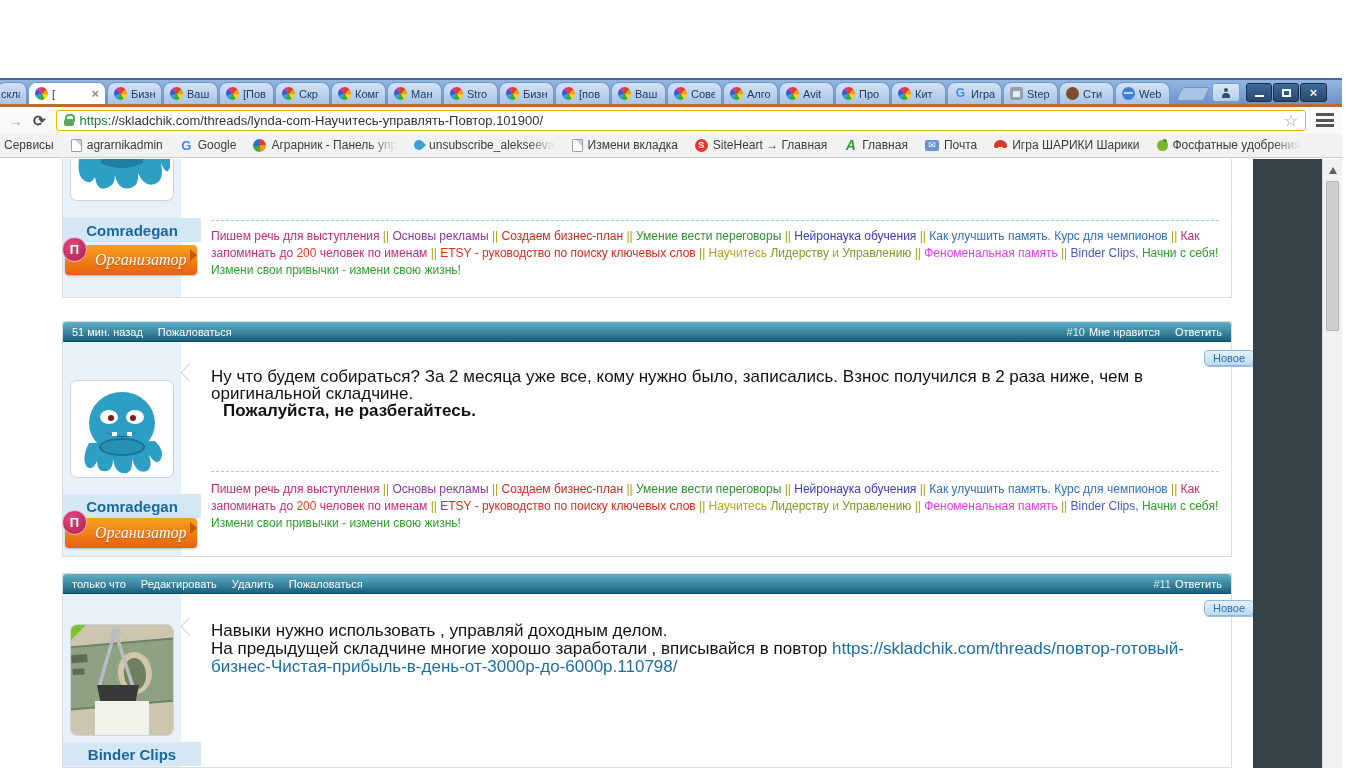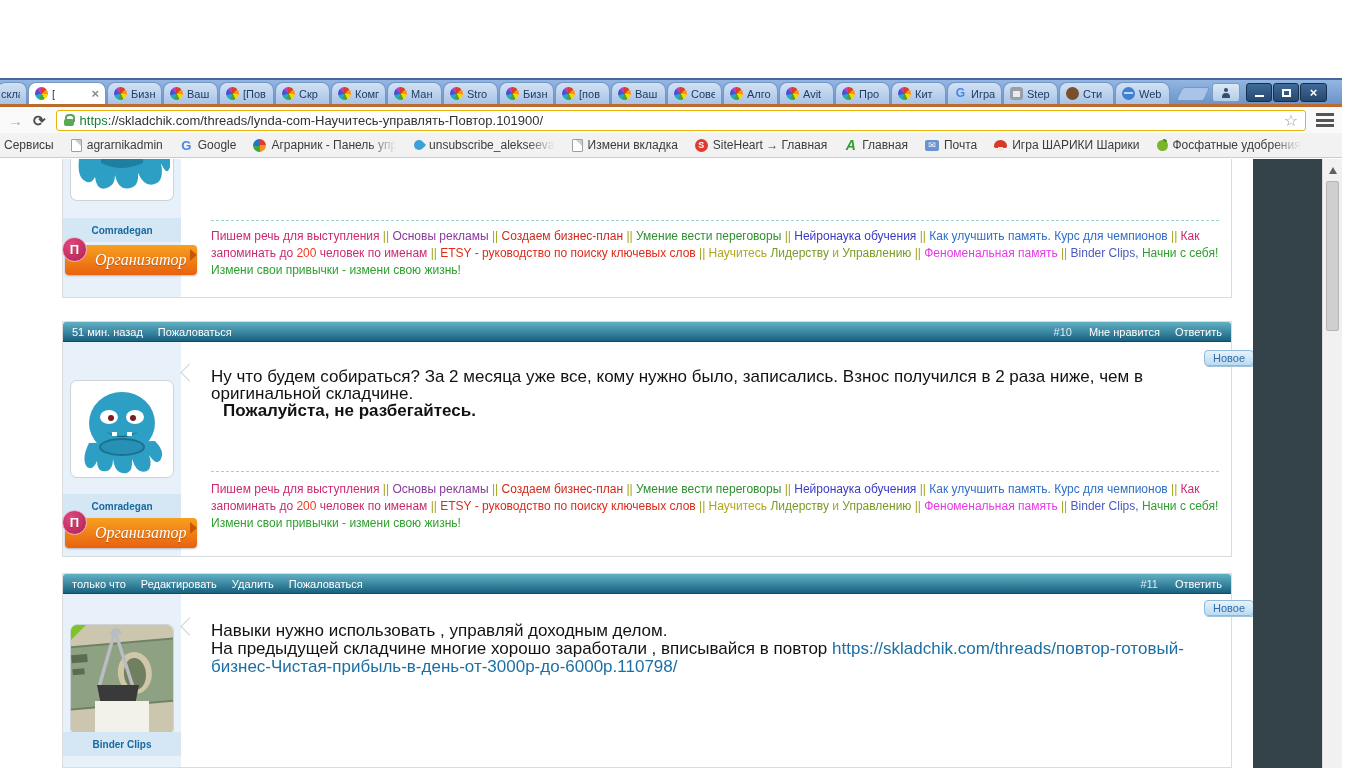--- a/index.html
+++ b/index.html
@@ -89,29 +89,29 @@
 
   .content { position:absolute; left:62px; top:0; width:1170px; }
   .post { position:absolute; left:0; width:1170px; background:#fff; border:1px solid #d8dde1; }
   .post-partial { top:0; height:139px; border-top:none; }
   .post-10 { top:162px; height:236px; }
   .post-11 { top:414px; height:195px; }
 
   .phead { height:20px; background:linear-gradient(#61b1c5,#19617f); border-bottom:1px solid #0e4d63;
            border-radius:3px 3px 0 0; color:#fff; font-size:11px; display:flex; align-items:center; padding:0 9px; }
   .ph-left { display:flex; gap:15px; }
-  .ph-right { margin-left:auto; display:flex; gap:17px; align-items:center; }
+  .ph-right { margin-left:auto; display:flex; gap:4px; align-items:center; }
   .ph-num { color:#dcebf2; }
   .hlink { cursor:pointer; }
 
   .ucol { position:absolute; left:0; width:118px; background:#e8f1fa; top:20px; bottom:0; }
   .post-partial .ucol { top:0; }
   .avbox { position:absolute; left:7px; width:104px; background:#fff; border:1px solid #ccd4da; border-radius:7px; overflow:hidden; }
-  .uname { position:absolute; left:0; width:118px; height:24px; background:#d5e6f4; color:#17699e;
-           font-weight:bold; font-size:10px; display:flex; align-items:center; justify-content:center; }
+  .uname { position:absolute; left:0; width:138px; height:24px; background:#d5e6f4; color:#17699e;
+           font-weight:bold; font-size:15px; display:flex; align-items:center; justify-content:center; }
   .ribbon { position:absolute; left:2px; width:132px; height:30px; display:flex; align-items:center; z-index:2;
             font-family:"Liberation Serif",serif; font-style:italic; font-size:16px; }
   .ribbon-org { background:linear-gradient(#f7a01f,#e9610f); border-radius:4px; color:#fff; padding-left:30px;
                 text-shadow:0 1px 1px rgba(120,50,0,.5); box-shadow:0 1px 2px rgba(0,0,0,.25); }
   .ribbon-org::after { content:""; position:absolute; right:-6px; top:4px; border:6px solid transparent; border-left:7px solid #c6560c; }
   .pcircle { position:absolute; left:-3px; top:-8px; width:25px; height:25px; border-radius:50%;
              background:radial-gradient(circle at 35% 30%, #e0487f, #b01e52); border:1px solid #eab6cb;
              color:#fff; font:bold 13px/23px "Liberation Sans",sans-serif; text-align:center; font-style:normal; }
 
   .barrow { position:absolute; left:120px; width:13px; height:13px; background:#fff;
@@ -386,21 +386,21 @@
                   <ellipse cx="64" cy="49" rx="17" ry="21" fill="#cfc7a8"></ellipse>
                   <ellipse cx="64" cy="50" rx="11" ry="16" fill="#6f7f5f"></ellipse>
                   <rect x="2" y="26" width="16" height="8" fill="#5d6b50"></rect>
                   <rect x="2" y="40" width="12" height="6" fill="#5d6b50"></rect>
                 </g>
                 <path d="M44 6 L28 62 M44 6 L62 62 M40 10 Q44 0 50 9" stroke="#b9bcc0" stroke-width="3.5" fill="none"></path>
                 <polygon points="26,60 68,60 64,80 30,80" fill="#3a3a3a"></polygon>
                 <rect x="24" y="76" width="54" height="34" fill="#f2f1ea"></rect>
               </svg>
             </div>
-            <div class="uname" style="top:138px;">Binder Clips</div>
+            <div class="uname" style="top:148px;">Binder Clips</div>
 
           </div>
           <div class="barrow" style="top:46px;"></div>
           <div class="msg" style="top:48px;line-height:18px;">
             <div>Навыки нужно использовать , управляй доходным делом.</div>
             <div><span>На предыдущей складчине многие хорошо заработали , вписывайся в повтор </span><span class="plink">https://skladchik.com/threads/повтор-готовый-бизнес-Чистая-прибыль-в-день-от-3000р-до-6000р.110798/</span></div>
           </div>
         </div>
 
       </div>

